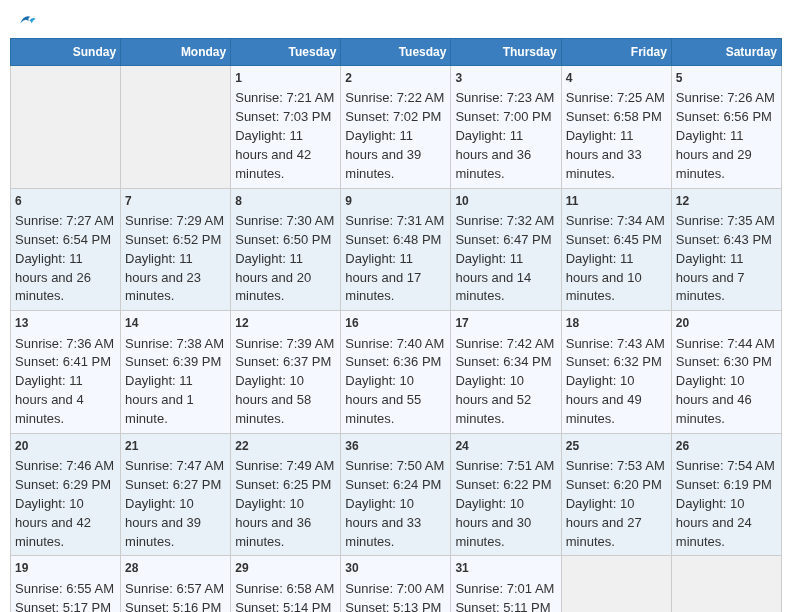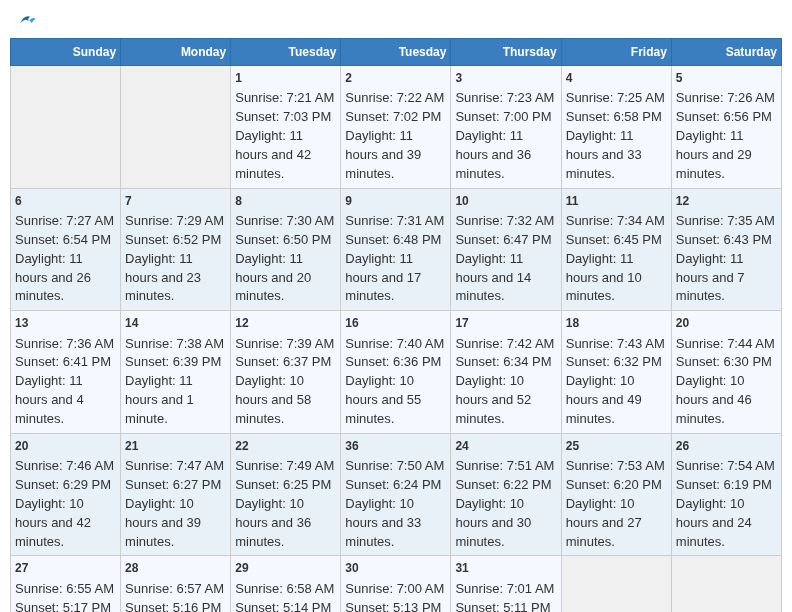--- a/index.html
+++ b/index.html
@@ -223,21 +223,21 @@
           <span class="day-num">25</span>
           <div class="cell-content">Sunrise: 7:53 AM<br>Sunset: 6:20 PM<br>Daylight: 10 hours and 27 minutes.</div>
         </td>
         <td>
           <span class="day-num">26</span>
           <div class="cell-content">Sunrise: 7:54 AM<br>Sunset: 6:19 PM<br>Daylight: 10 hours and 24 minutes.</div>
         </td>
       </tr>
       <tr>
         <td>
-          <span class="day-num">27</span>
+          <span class="day-num">19</span>
           <div class="cell-content">Sunrise: 6:55 AM<br>Sunset: 5:17 PM<br>Daylight: 10 hours and 21 minutes.</div>
         </td>
         <td>
           <span class="day-num">28</span>
           <div class="cell-content">Sunrise: 6:57 AM<br>Sunset: 5:16 PM<br>Daylight: 10 hours and 18 minutes.</div>
         </td>
         <td>
           <span class="day-num">29</span>
           <div class="cell-content">Sunrise: 6:58 AM<br>Sunset: 5:14 PM<br>Daylight: 10 hours and 15 minutes.</div>
         </td>

